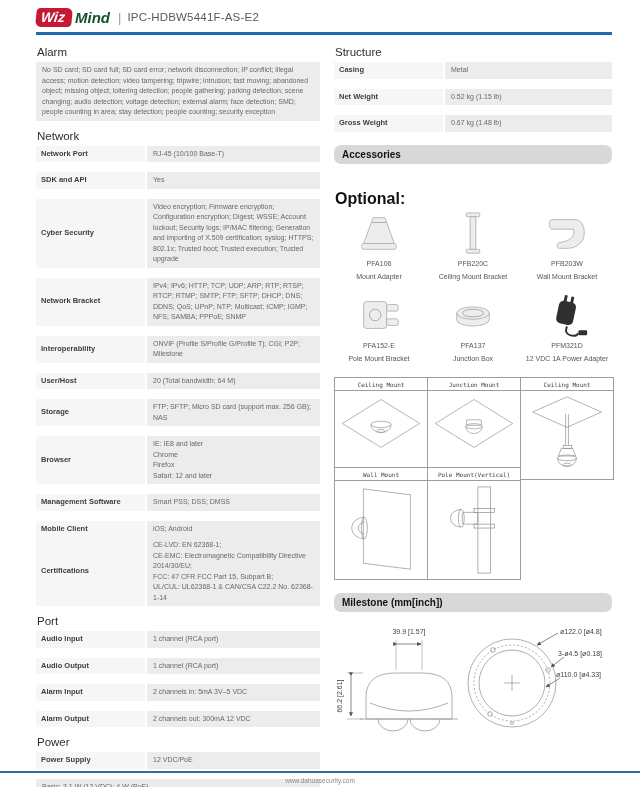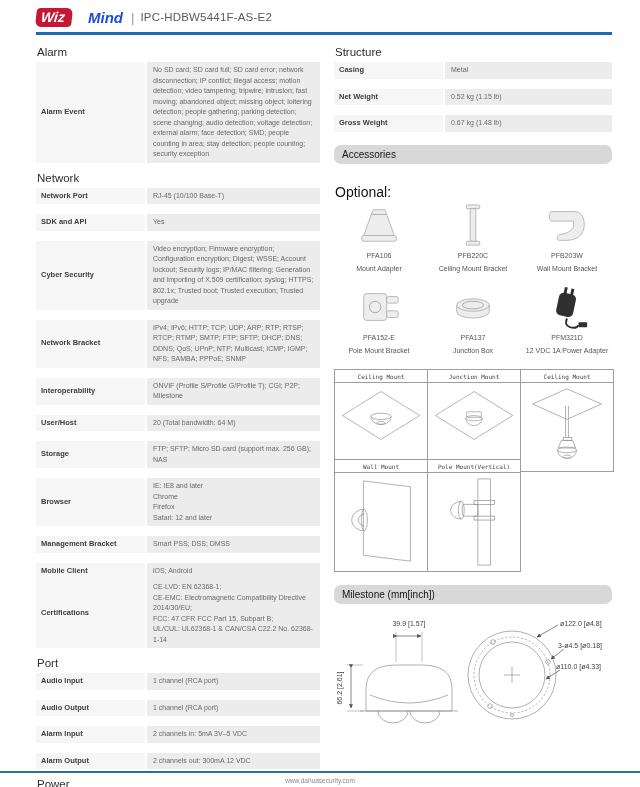--- a/index.html
+++ b/index.html
@@ -7,42 +7,42 @@
     width:640px;height:787px;background:#ffffff;position:relative;overflow:hidden;
     font-family:"Liberation Sans",sans-serif;color:#333;
   }
   .page{padding:6px 28px 0 36px;}
   
   .hdr{display:flex;align-items:center;height:22px;}
   .logo-wiz{
     background:#c41834;color:#fff;font-style:italic;font-weight:bold;font-size:14px;
     padding:1px 7px 2px 5px;border-radius:4px 6px 4px 6px;transform:skewX(-6deg);
   }
-  .logo-mind{font-style:italic;font-weight:bold;font-size:15px;color:#1d4ed8;margin-left:16px;}
+  .logo-mind{font-style:italic;font-weight:bold;font-size:15px;color:#14532d;margin-left:3px;}
   .hdr-sep{color:#9a9a9a;font-size:13px;margin:0 6px 0 8px;font-weight:300;}
   .hdr-model{color:#595959;font-size:11.5px;letter-spacing:.2px;}
   .rule{height:3px;background:#1d6cb1;margin-top:4px;}
   
   .cols{display:flex;gap:14px;margin-top:2px;}
   .col-l{width:284px;flex:none;}
   .col-r{width:278px;flex:none;}
   .sec-title{font-size:11.5px;color:#2e2e2e;margin:9px 0 4px 1px;font-weight:normal;}
   .spec{display:flex;flex-direction:column;gap:10px;}
   .row{display:flex;gap:2px;}
   .lbl{
     width:99px;flex:none;background:#f6f6f6;padding:3px 5px;font-size:7.5px;color:#3d3d3d;
     font-weight:bold;display:flex;align-items:center;line-height:1.35;
   }
   .val{
     flex:1;background:#ececec;padding:3px 6px;font-size:7px;color:#686868;
     line-height:1.5;white-space:pre-line;display:flex;align-items:center;
   }
   
-  .gray-bar{background:#d8d8d8;padding:4px 8px;font-size:10px;font-weight:normal;color:#141414;margin-top:13px;border-radius:7px;}
-  .optional{font-size:14px;font-weight:normal;color:#111;margin:20px 0 2px 1px;}
+  .gray-bar{background:#d8d8d8;padding:4px 8px;font-size:10px;font-weight:bold;color:#141414;margin-top:13px;border-radius:7px;}
+  .optional{font-size:16px;font-weight:bold;color:#111;margin:26px 0 2px 1px;}
   .acc-grid{display:grid;grid-template-columns:1fr 1fr 1fr;row-gap:10px;column-gap:4px;text-align:center;margin-top:2px;}
   .acc-icon{height:46px;display:flex;align-items:flex-end;justify-content:center;}
   .acc-cap{font-size:7px;color:#555;line-height:1.45;margin-top:3px;}
   
   .mount{display:flex;width:100%;margin-top:13px;font-family:"DejaVu Sans Mono",monospace;}
   .mleft{flex:2;border:1px solid #9e9e9e;display:grid;grid-template-columns:1fr 1fr;}
   .mleft > div{border-right:1px solid #9e9e9e;border-bottom:1px solid #9e9e9e;}
   .mleft > div:nth-child(even){border-right:none;}
   .mleft > div.nb{border-bottom:none;}
   .mright{flex:1;border:1px solid #9e9e9e;border-left:none;align-self:flex-start;}
@@ -76,21 +76,20 @@
   <div class="rule"></div>
 
   <div class="cols">
 
     <div class="col-l">
 
       <div>
         <div class="sec-title">Alarm</div>
         <div class="spec">
           <div class="row">
-            <div class="lbl">Alarm Event</div>
             <div class="val">No SD card; SD card full; SD card error; network disconnection; IP conflict; illegal access; motion detection; video tampering; tripwire; intrusion; fast moving; abandoned object; missing object; loitering detection; people gathering; parking detection; scene changing; audio detection; voltage detection; external alarm; face detection; SMD; people counting in area; stay detection; people counting; security exception</div>
           </div>
         </div>
       </div>
 
       <div>
         <div class="sec-title">Network</div>
         <div class="spec">
           <div class="row">
             <div class="lbl">Network Port</div>
@@ -121,21 +120,21 @@
             <div class="val">FTP; SFTP; Micro SD card (support max. 256 GB); NAS</div>
           </div>
           <div class="row">
             <div class="lbl">Browser</div>
             <div class="val">IE: IE8 and later
 Chrome
 Firefox
 Safari: 12 and later</div>
           </div>
           <div class="row">
-            <div class="lbl">Management Bracket</div>
+            <div class="lbl">Management Software</div>
             <div class="val">Smart PSS; DSS; DMSS</div>
           </div>
           <div class="row">
             <div class="lbl">Mobile Client</div>
             <div class="val">iOS; Android</div>
           </div>
         </div>
       </div>
 
       <div>

